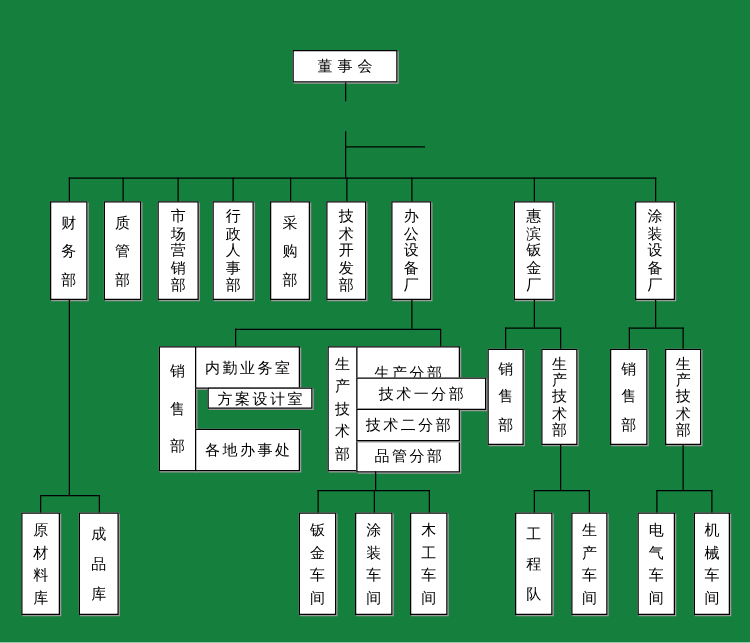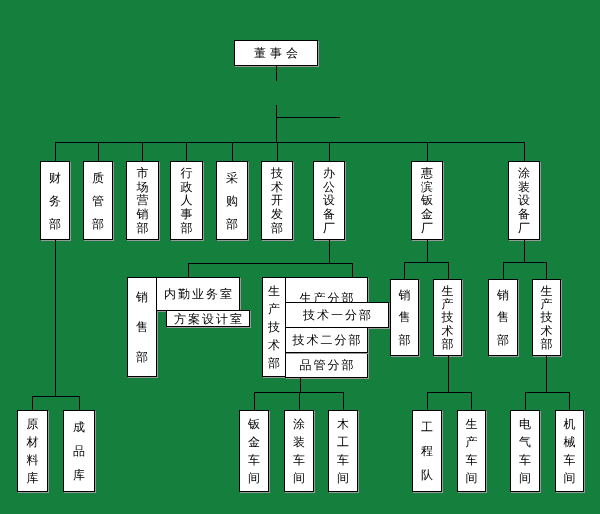--- a/index.html
+++ b/index.html
@@ -87,20 +87,21 @@
       <span>厂</span>
     </div>
 
   <div class="box v" style="left:127px;top:277px;width:30px;height:100px">
       <span>销</span>
       <span>售</span>
       <span>部</span>
     </div>
   <div class="box h2" style="left:156px;top:277px;width:84px;height:34px">内勤业务室</div>
   <div class="box h2" style="left:166px;top:310px;width:84px;height:17px">方案设计室</div>
+  <div class="box h2" style="left:156px;top:343px;width:84px;height:34px">各地办事处</div>
 
   <div class="box v" style="left:262px;top:277px;width:24px;height:100px">
       <span>生</span>
       <span>产</span>
       <span>技</span>
       <span>术</span>
       <span>部</span>
     </div>
   <div class="box h2" style="left:285px;top:277px;width:83px;height:42px">生产分部</div>
   <div class="box h2" style="left:285px;top:302px;width:104px;height:26px">技术一分部</div>

